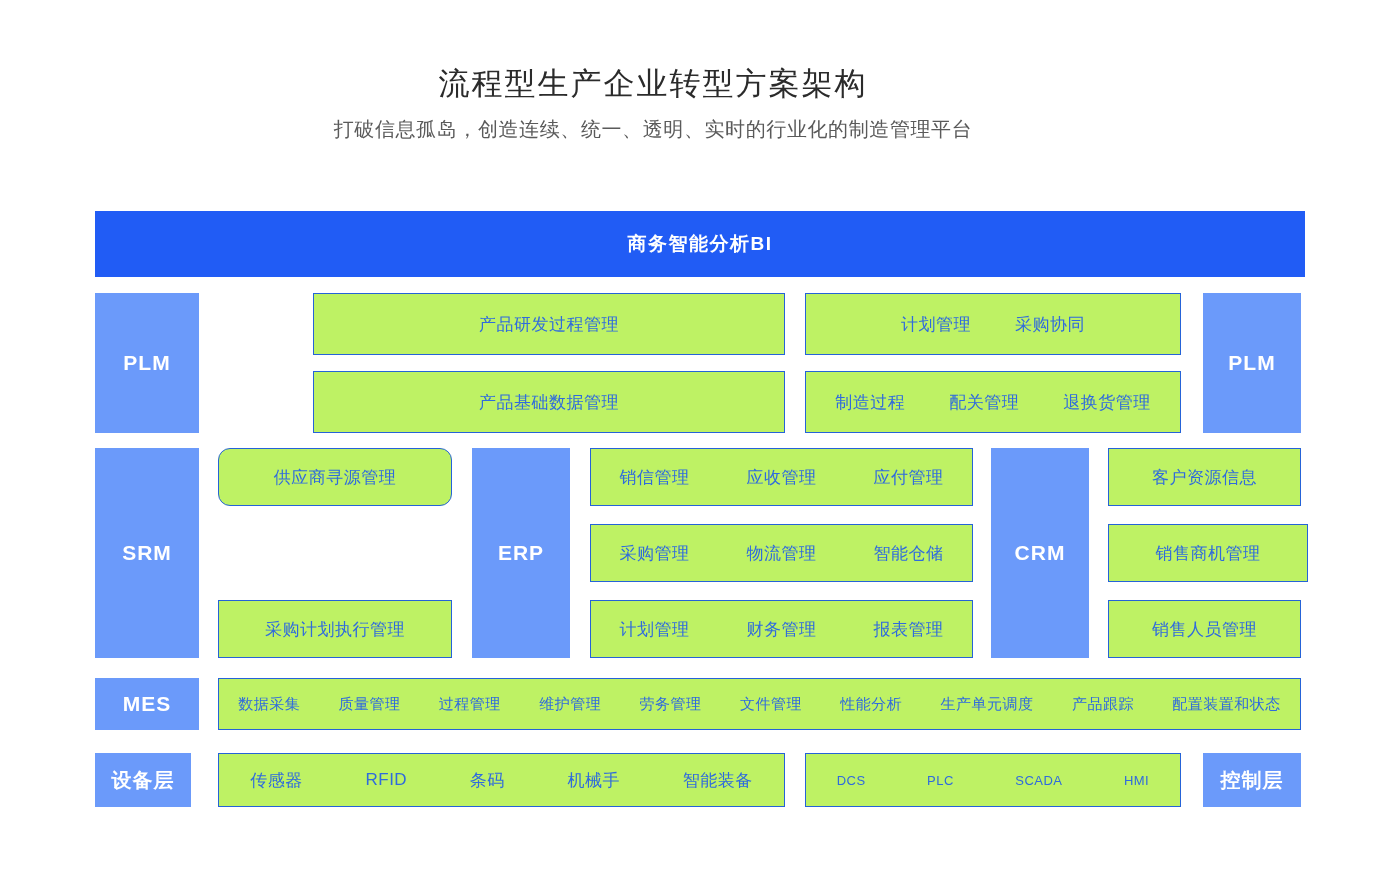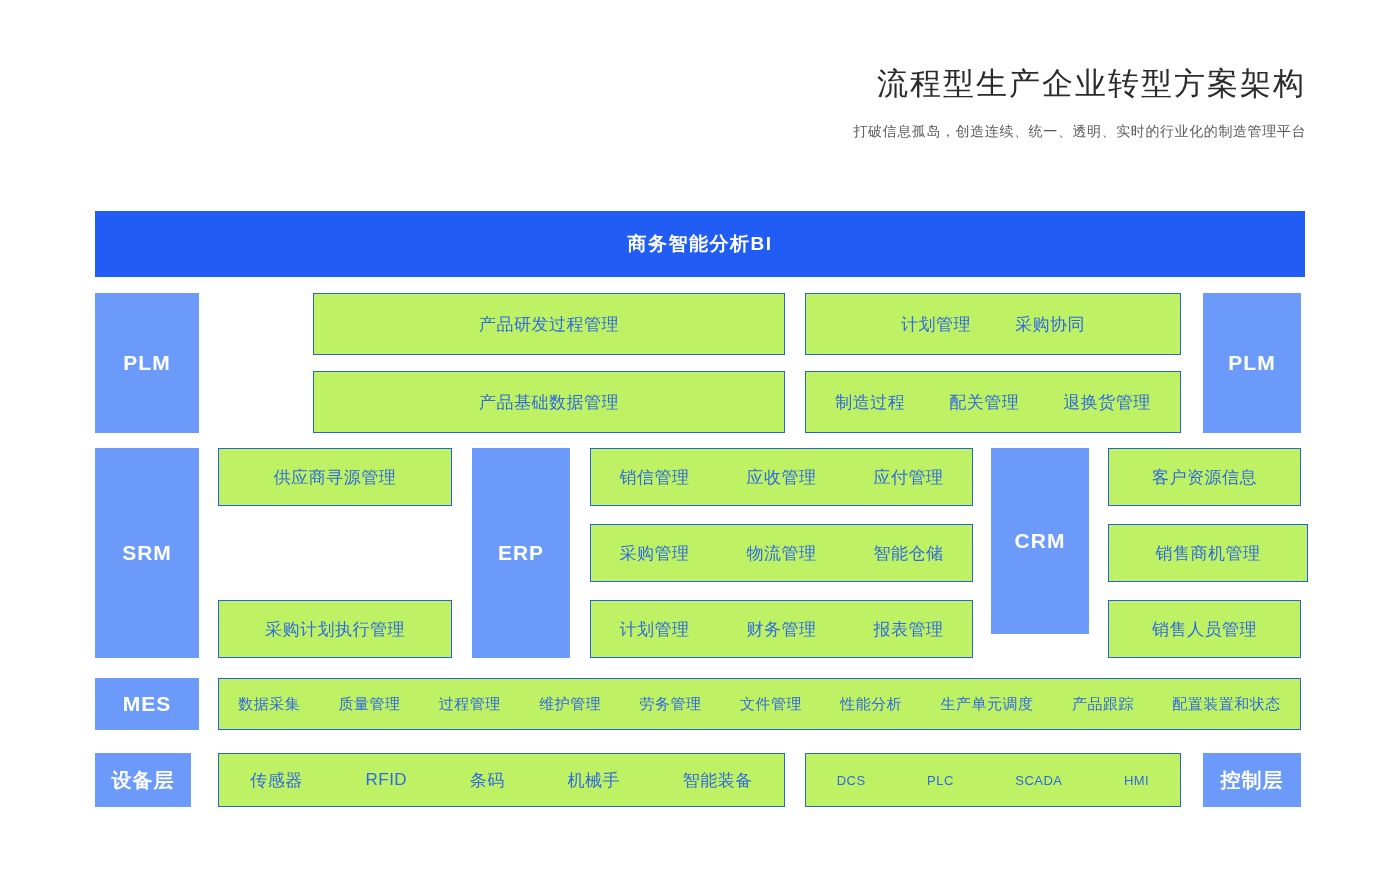--- a/index.html
+++ b/index.html
@@ -21,37 +21,38 @@
     height: 876px;
     box-sizing: border-box;
   }
 
   
   .header {
     position: absolute;
     top: 62px;
     left: 0;
     width: 1306px;
-    text-align: right;
+    text-align: center;
   }
   .page-title {
     font-size: 31px;
     font-weight: 400;
     color: #2b2b2b;
     letter-spacing: 2px;
     line-height: 44px;
     margin: 0;
   }
   .page-subtitle {
     margin: 14px 0 0 0;
-    font-size: 14px;
+    font-size: 20px;
     font-weight: 400;
     color: #5a5a5a;
     letter-spacing: 0.6px;
     line-height: 22px;
+    font-family: Liberation Mono, monospace;
   }
 
   
   .diagram {
     position: absolute;
     left: 95px;
     top: 211px;
     width: 1210px;
     height: 596px;
   }
@@ -121,23 +122,23 @@
   #plm-right { left: 1108px; top: 82px; width: 98px;  height: 140px; }
 
   #plm-card-1 { left: 218px; top: 82px;  width: 472px; height: 62px; }
   #plm-card-2 { left: 218px; top: 160px; width: 472px; height: 62px; }
   #plm-card-3 { left: 710px; top: 82px;  width: 376px; height: 62px; }
   #plm-card-4 { left: 710px; top: 160px; width: 376px; height: 62px; }
 
   
   #srm-block { left: 0;   top: 237px; width: 104px; height: 210px; }
   #erp-block { left: 377px; top: 237px; width: 98px; height: 210px; }
-  #crm-block { left: 896px; top: 237px; width: 98px; height: 186px; }
-
-  #srm-card-1 { left: 123px; top: 237px; width: 234px; height: 58px; }
+  #crm-block { left: 896px; top: 237px; width: 98px; height: 210px; }
+
+  #srm-card-1 { left: 123px; top: 237px; width: 234px; height: 58px; border-radius: 12px; }
   #srm-card-2 { left: 123px; top: 313px; width: 234px; height: 58px; }
   #srm-card-3 { left: 123px; top: 389px; width: 234px; height: 58px; }
 
   #erp-card-1 { left: 495px; top: 237px; width: 383px; height: 58px; }
   #erp-card-2 { left: 495px; top: 313px; width: 383px; height: 58px; }
   #erp-card-3 { left: 495px; top: 389px; width: 383px; height: 58px; }
 
   #crm-card-1 { left: 1013px; top: 237px; width: 193px; height: 58px; }
   #crm-card-2 { left: 1013px; top: 313px; width: 200px; height: 58px; }
   #crm-card-3 { left: 1013px; top: 389px; width: 193px; height: 58px; }

